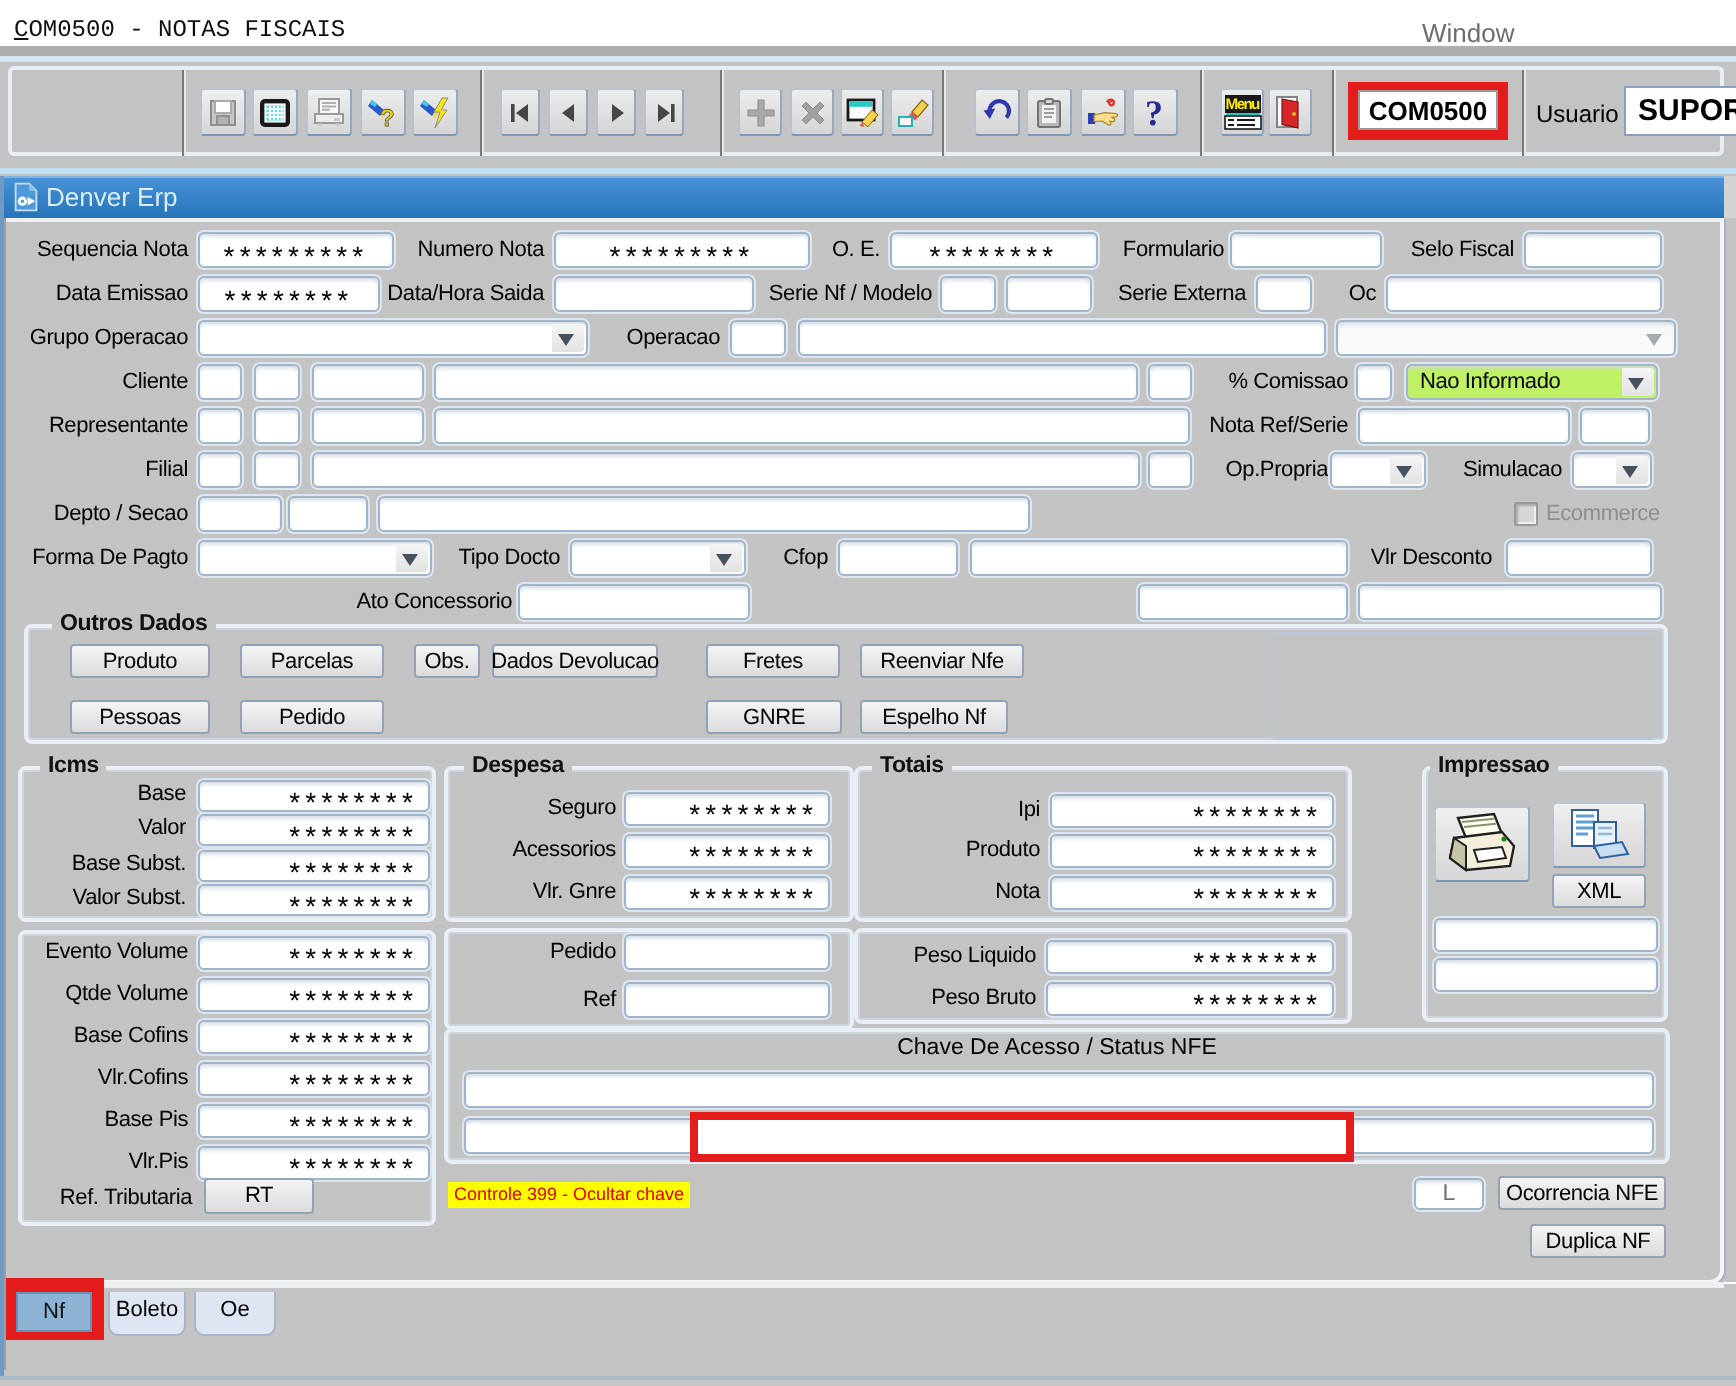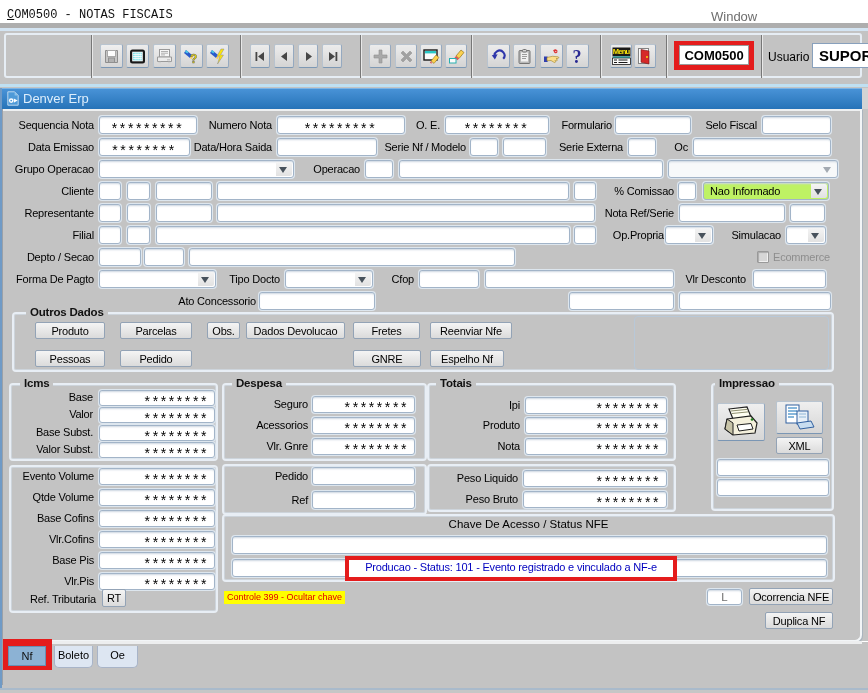--- a/index.html
+++ b/index.html
@@ -377,37 +377,36 @@
       <div class="arbtn"></div>
       <div class="ar" style="border-top-color:#48525c"></div>
     </div>
 <div class="f cmb" style="left:285px;top:270px;width:88px;height:18px;background:#fff">
       <div class="arbtn"></div>
       <div class="ar" style="border-top-color:#48525c"></div>
     </div>
 <div class="btn" style="left:35px;top:322px;width:70px;height:17px">Produto</div>
 <div class="btn" style="left:120px;top:322px;width:72px;height:17px">Parcelas</div>
 <div class="btn" style="left:207px;top:322px;width:33px;height:17px">Obs.</div>
-<div class="btn" style="left:246px;top:322px;width:99px;height:17px">Dados Devolucao</div>
+<div class="btn" style="left:246px;top:322px;width:83px;height:17px">Dados Devolucao</div>
 <div class="btn" style="left:353px;top:322px;width:67px;height:17px">Fretes</div>
 <div class="btn" style="left:430px;top:322px;width:82px;height:17px">Reenviar Nfe</div>
 <div class="btn" style="left:35px;top:350px;width:70px;height:17px">Pessoas</div>
 <div class="btn" style="left:120px;top:350px;width:72px;height:17px">Pedido</div>
 <div class="btn" style="left:353px;top:350px;width:68px;height:17px">GNRE</div>
 <div class="btn" style="left:430px;top:350px;width:74px;height:17px">Espelho Nf</div>
-<div class="btn" style="left:102px;top:589px;width:24px;height:18px">RT</div>
+<div class="btn" style="left:102px;top:589px;width:55px;height:18px">RT</div>
 <div class="btn" style="left:776px;top:437px;width:47px;height:17px">XML</div>
 <div class="btn" style="left:749px;top:588px;width:84px;height:17px">Ocorrencia NFE</div>
 <div class="btn" style="left:765px;top:612px;width:68px;height:17px">Duplica NF</div>
 <div class="abs" style="left:707px;top:589px;width:35px;text-align:center;font-size:11.5px;color:#707070;padding-top:2px">L</div>
 <div class="abs" style="left:757px;top:251px;width:12px;height:12px;background:#d6d6d6;border:1px solid #999;border-radius:1px;box-shadow:inset 1px 1px 1px #aaa,inset -1px -1px 0 #f0f0f0"></div>
 <div class="lbl" style="left:773px;top:251px;color:#8e8e8e">Ecommerce</div>
 <div class="abs" style="left:222px;top:518px;width:613px;text-align:center;font-size:11.5px;color:#000">Chave De Acesso / Status NFE</div>
 <div class="abs" style="left:345px;top:556px;width:332px;height:25px;border:4px solid #e41c1c;background:#fff"></div>
-<div class="abs" style="left:349px;top:561px;width:324px;text-align:center;font-size:11px;letter-spacing:-0.2px;color:#0000bf">Producao - Status: 101 - Evento registrado e vinculado a NF-e</div>
 <div class="abs" style="left:224px;top:591px;background:#ffff00;color:#e00000;font-size:9px;padding:0 3px;line-height:13px">Controle 399 -  Ocultar chave</div>
 <div class="tb" style="left:717px;top:403px;width:48px;height:38px">
       <svg width="40" height="34" viewBox="0 0 40 34">
         <path d="M8 4 L26 2 L30 12 L12 14 Z" fill="#fffff2" stroke="#202020" stroke-width="1.2"></path>
 <path d="M10 6l16-1.6M11 8.5l16-1.6" stroke="#909070" stroke-width="1"></path>
 <path d="M6 14 L30 11 L36 18 L34 28 L12 30 L4 24 Z" fill="#f4f0dc" stroke="#202020" stroke-width="1.2"></path>
 <path d="M6 14 L12 18 L12 30 L4 24 Z" fill="#c8c4a8" stroke="#202020" stroke-width="1"></path>
 <path d="M16 20 L30 18.5 L32 24 L18 26 Z" fill="#fff" stroke="#202020" stroke-width="1"></path>
 <circle cx="31" cy="14.5" r="1.3" fill="#208020"></circle>
       </svg>

